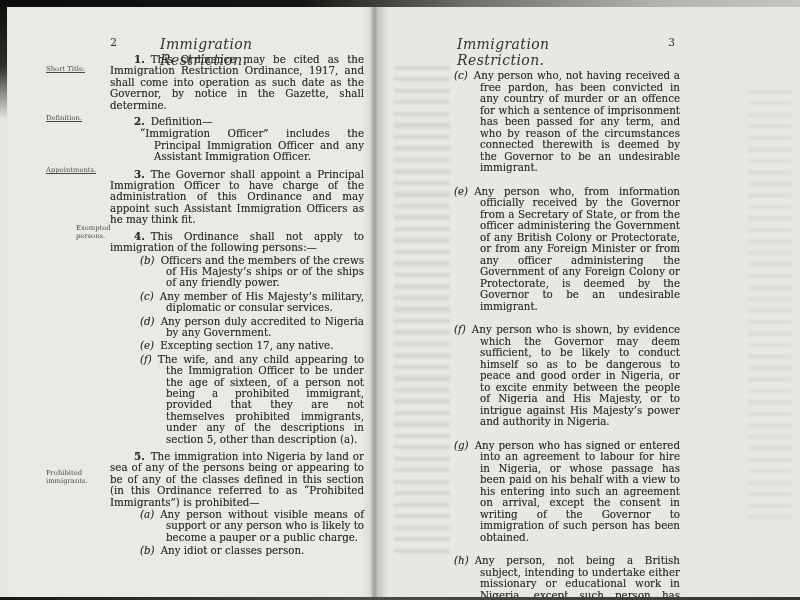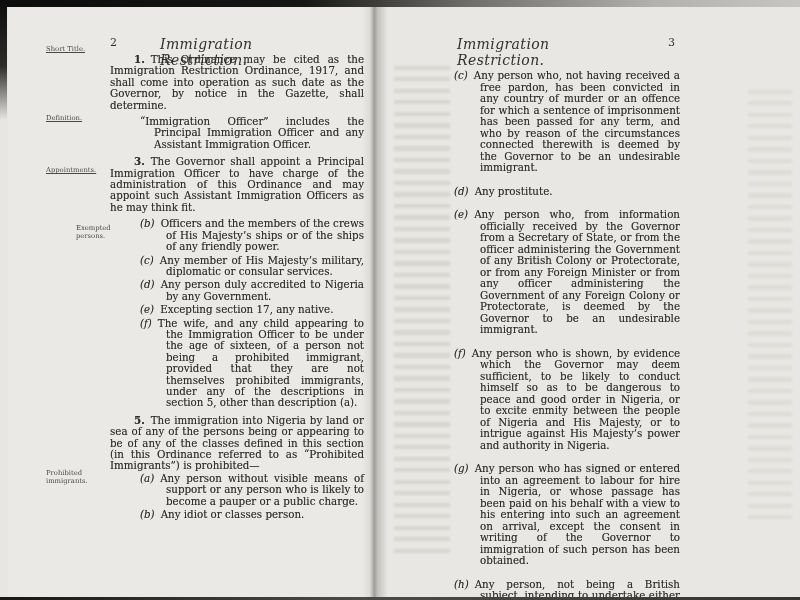--- a/index.html
+++ b/index.html
@@ -74,54 +74,55 @@
 </style>
 </head>
 <body>
 
 <div class="stage">
 
   <div class="page page-left">
     <span class="pagenum" style="left:102px;">2</span>
     <div class="header-title" style="left:152px;">Immigration Restriction.</div>
 
-    <div class="mnote" style="top:40px;text-decoration:underline;">Short Title.</div>
+    <div class="mnote" style="top:60px;text-decoration:underline;">Short Title.</div>
     <div class="mnote" style="top:109px;text-decoration:underline;">Definition.</div>
     <div class="mnote" style="top:161px;text-decoration:underline;">Appointments.</div>
     <div class="mnote" style="top:219px;margin-left:30px;">Exempted persons.</div>
     <div class="mnote" style="top:432px;margin-top:32px;">Prohibited immigrants.</div>
 
     <div class="bodycol">
       <p class="para"><span class="num">1.</span><span>This Ordinance may be cited as the Immigration Restriction Ordinance, 1917, and shall come into operation as such date as the Governor, by notice in the Gazette, shall determine.</span></p>
 
+      <p class="para tight"><span class="num">2.</span><span>Definition—</span></p>
       <p class="sub">“Immigration Officer” includes the Principal Immigration Officer and any Assistant Immigration Officer.</p>
 
       <p class="para"><span class="num">3.</span><span>The Governor shall appoint a Principal Immigration Officer to have charge of the administration of this Ordinance and may appoint such Assistant Immigration Officers as he may think fit.</span></p>
 
+      <p class="para tight mt4"><span class="num">4.</span><span>This Ordinance shall not apply to immigration of the following persons:—</span></p>
 
       <div class="li"><span class="marker">(b)</span><span>Officers and the members of the crews of His Majesty’s ships or of the ships of any friendly power.</span></div>
       <div class="li"><span class="marker">(c)</span><span>Any member of His Majesty’s military, diplomatic or consular services.</span></div>
       <div class="li"><span class="marker">(d)</span><span>Any person duly accredited to Nigeria by any Government.</span></div>
       <div class="li"><span class="marker">(e)</span><span>Excepting section 17, any native.</span></div>
       <div class="li mb6"><span class="marker">(f)</span><span>The wife, and any child appearing to the Immigration Officer to be under the age of sixteen, of a person not being a prohibited immigrant, provided that they are not themselves prohibited immigrants, under any of the descriptions in section 5, other than description (a).</span></div>
 
       <p class="para tight"><span class="num">5.</span><span>The immigration into Nigeria by land or sea of any of the persons being or appearing to be of any of the classes defined in this section (in this Ordinance referred to as “Prohibited Immigrants”) is prohibited—</span></p>
 
       <div class="li"><span class="marker">(a)</span><span>Any person without visible means of support or any person who is likely to become a pauper or a public charge.</span></div>
       <div class="li"><span class="marker">(b)</span><span>Any idiot or classes person.</span></div>
     </div>
   </div>
 
   <div class="page page-right">
     <div class="header-title" style="left:85px;">Immigration Restriction.</div>
     <span class="pagenum" style="left:296px;">3</span>
 
     <div class="bodycol">
       <div class="li"><span class="marker">(c)</span><span>Any person who, not having received a free pardon, has been convicted in any country of murder or an offence for which a sentence of imprisonment has been passed for any term, and who by reason of the circumstances connected therewith is deemed by the Governor to be an undesirable immigrant.</span></div>
-      <div class="li"><span class="marker">(d)</span><span>Any prostitute.</span></div>
       <div class="li"><span class="marker">(e)</span><span>Any person who, from information officially received by the Governor from a Secretary of State, or from the officer administering the Government of any British Colony or Protectorate, or from any Foreign Minister or from any officer administering the Government of any Foreign Colony or Protectorate, is deemed by the Governor to be an undesirable immigrant.</span></div>
       <div class="li"><span class="marker">(f)</span><span>Any person who is shown, by evidence which the Governor may deem sufficient, to be likely to conduct himself so as to be dangerous to peace and good order in Nigeria, or to excite enmity between the people of Nigeria and His Majesty, or to intrigue against His Majesty’s power and authority in Nigeria.</span></div>
       <div class="li"><span class="marker">(g)</span><span>Any person who has signed or entered into an agreement to labour for hire in Nigeria, or whose passage has been paid on his behalf with a view to his entering into such an agreement on arrival, except the consent in writing of the Governor to immigration of such person has been obtained.</span></div>
       <div class="li"><span class="marker">(h)</span><span>Any person, not being a British subject, intending to undertake either missionary or educational work in Nigeria, except such person has obtained from His Majesty’s Government permission in writing to undertake such work in Nigeria.</span></div>
     </div>
   </div>
 
   <div class="bleed bleed-a"></div>
   <div class="bleed bleed-b"></div>
   <div class="gutter"></div>

